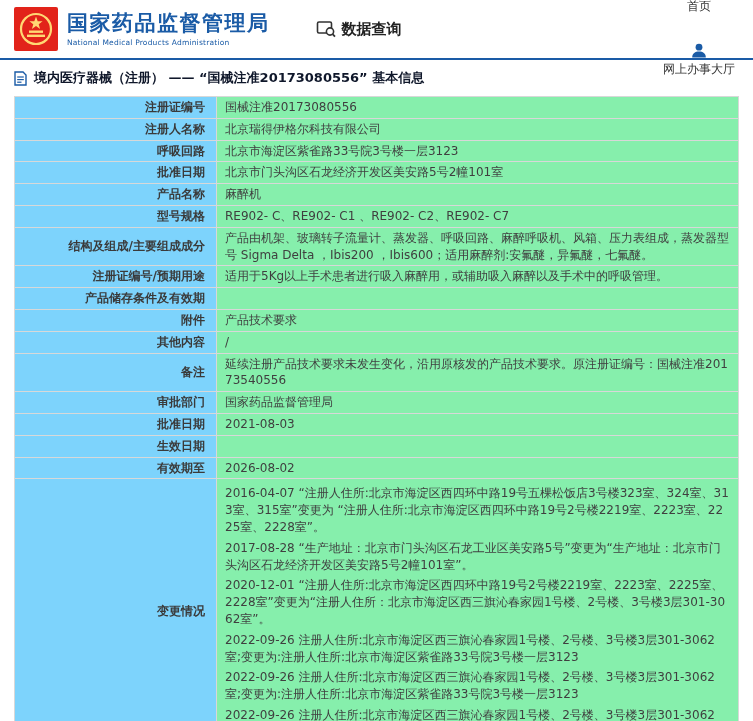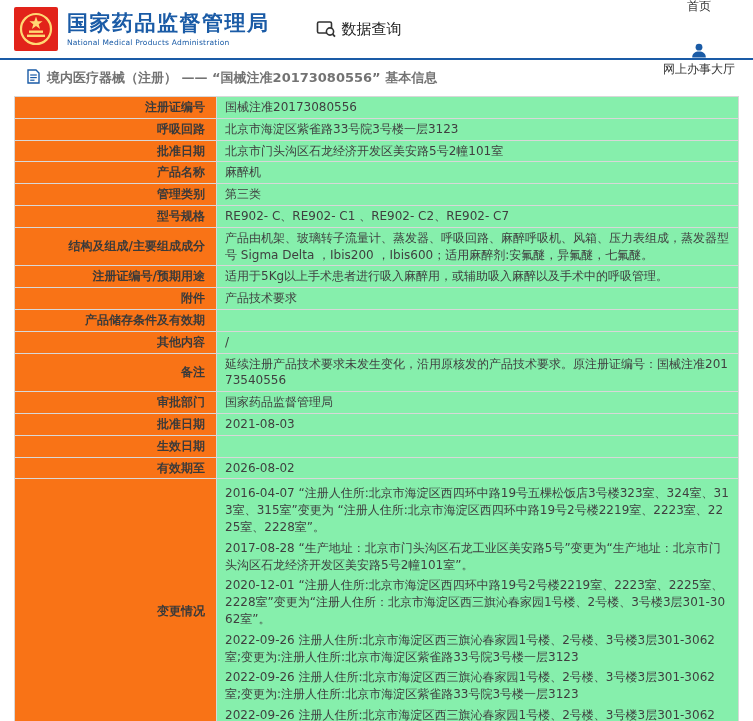--- a/index.html
+++ b/index.html
@@ -5,30 +5,30 @@
   *{box-sizing:border-box;margin:0;padding:0;}
   html,body{width:753px;height:721px;overflow:hidden;background:#ffffff;
     font-family:"DejaVu Sans","Liberation Sans",sans-serif;}
   
   .header{display:flex;align-items:center;padding:7px 18px 7px 14px;height:58px;background:#fff;}
   .brand{display:flex;align-items:center;gap:9px;}
   .emblem{width:44px;height:44px;flex:0 0 44px;}
   .brand-text{display:flex;flex-direction:column;justify-content:center;}
   .brand-cn{font-size:21px;font-weight:bold;color:#1a5ba6;letter-spacing:1.5px;line-height:1.15;}
   .brand-en{font-size:7.5px;color:#1a5ba6;margin-top:2px;letter-spacing:.2px;}
-  .data-query{display:flex;align-items:flex-start;gap:6px;margin-left:46px;font-size:15px;font-weight:normal;color:#222;cursor:pointer;}
+  .data-query{display:flex;align-items:flex-start;gap:6px;margin-left:46px;font-size:15px;font-weight:bold;color:#222;cursor:pointer;}
   .header-nav{margin-left:auto;display:flex;gap:28px;flex-direction:column;}
   .nav-item{display:flex;flex-direction:column;align-items:center;gap:3px;font-size:12px;color:#333;text-decoration:none;cursor:pointer;}
   .divider{height:2px;background:#1a5ba6;}
   
-  .breadcrumb{display:flex;align-items:flex-start;gap:7px;padding:9px 27px 7px;color:#737373;font-size:13px;font-weight:bold;}
+  .breadcrumb{display:flex;align-items:center;gap:7px;padding:9px 14px 7px;color:#0f172a;font-size:13px;font-weight:bold;}
   
   .info-table{border-collapse:collapse;width:725px;margin:2px 14px 0;font-size:12px;table-layout:fixed;}
   .info-table td{border:1px solid #d8d8d8;padding:2px 8px;line-height:1.4;color:#3f3f3f;vertical-align:middle;word-break:break-all;}
-  td.label-cell{width:202px;background:#f97316;text-align:right;font-weight:bold;color:#3a3a3a;padding-right:11px;}
+  td.label-cell{width:202px;background:#7dd3fc;text-align:right;font-weight:bold;color:#3a3a3a;padding-right:11px;}
   td.value-cell{background:#86efac;text-align:left;}
   .value-line{margin:4px 0 3px;}
   .value-line:last-child{margin-bottom:0;}
   .icon-svg{display:block;}
 </style>
 </head>
 <body>
 
 <div class="header">
   <div class="brand">
@@ -93,54 +93,54 @@
   <span>境内医疗器械（注册） ——  “国械注准20173080556”  基本信息</span>
 </div>
 
 <table class="info-table">
   <tbody>
       <tr>
         <td class="label-cell">注册证编号</td>
         <td class="value-cell">国械注准20173080556</td>
       </tr>
       <tr>
+        <td class="label-cell">注册人名称</td>
+        <td class="value-cell">北京瑞得伊格尔科技有限公司</td>
+      </tr>
+      <tr>
         <td class="label-cell">呼吸回路</td>
         <td class="value-cell">北京市海淀区紫雀路33号院3号楼一层3123</td>
       </tr>
       <tr>
         <td class="label-cell">批准日期</td>
         <td class="value-cell">北京市门头沟区石龙经济开发区美安路5号2幢101室</td>
       </tr>
       <tr>
         <td class="label-cell">产品名称</td>
         <td class="value-cell">麻醉机</td>
-      </tr>
-      <tr>
-        <td class="label-cell">管理类别</td>
-        <td class="value-cell">第三类</td>
       </tr>
       <tr>
         <td class="label-cell">型号规格</td>
         <td class="value-cell">RE902- C、RE902- C1 、RE902- C2、RE902- C7</td>
       </tr>
       <tr>
         <td class="label-cell">结构及组成/主要组成成分</td>
         <td class="value-cell">产品由机架、玻璃转子流量计、蒸发器、呼吸回路、麻醉呼吸机、风箱、压力表组成，蒸发器型号 Sigma Delta ，Ibis200 ，Ibis600；适用麻醉剂:安氟醚，异氟醚，七氟醚。</td>
       </tr>
       <tr>
         <td class="label-cell">注册证编号/预期用途</td>
         <td class="value-cell">适用于5Kg以上手术患者进行吸入麻醉用，或辅助吸入麻醉以及手术中的呼吸管理。</td>
       </tr>
       <tr>
+        <td class="label-cell">产品储存条件及有效期</td>
+        <td class="value-cell"></td>
+      </tr>
+      <tr>
         <td class="label-cell">附件</td>
         <td class="value-cell">产品技术要求</td>
-      </tr>
-      <tr>
-        <td class="label-cell">产品储存条件及有效期</td>
-        <td class="value-cell"></td>
       </tr>
       <tr>
         <td class="label-cell">其他内容</td>
         <td class="value-cell">/</td>
       </tr>
       <tr>
         <td class="label-cell">备注</td>
         <td class="value-cell">延续注册产品技术要求未发生变化，沿用原核发的产品技术要求。原注册证编号：国械注准20173540556</td>
       </tr>
       <tr>

